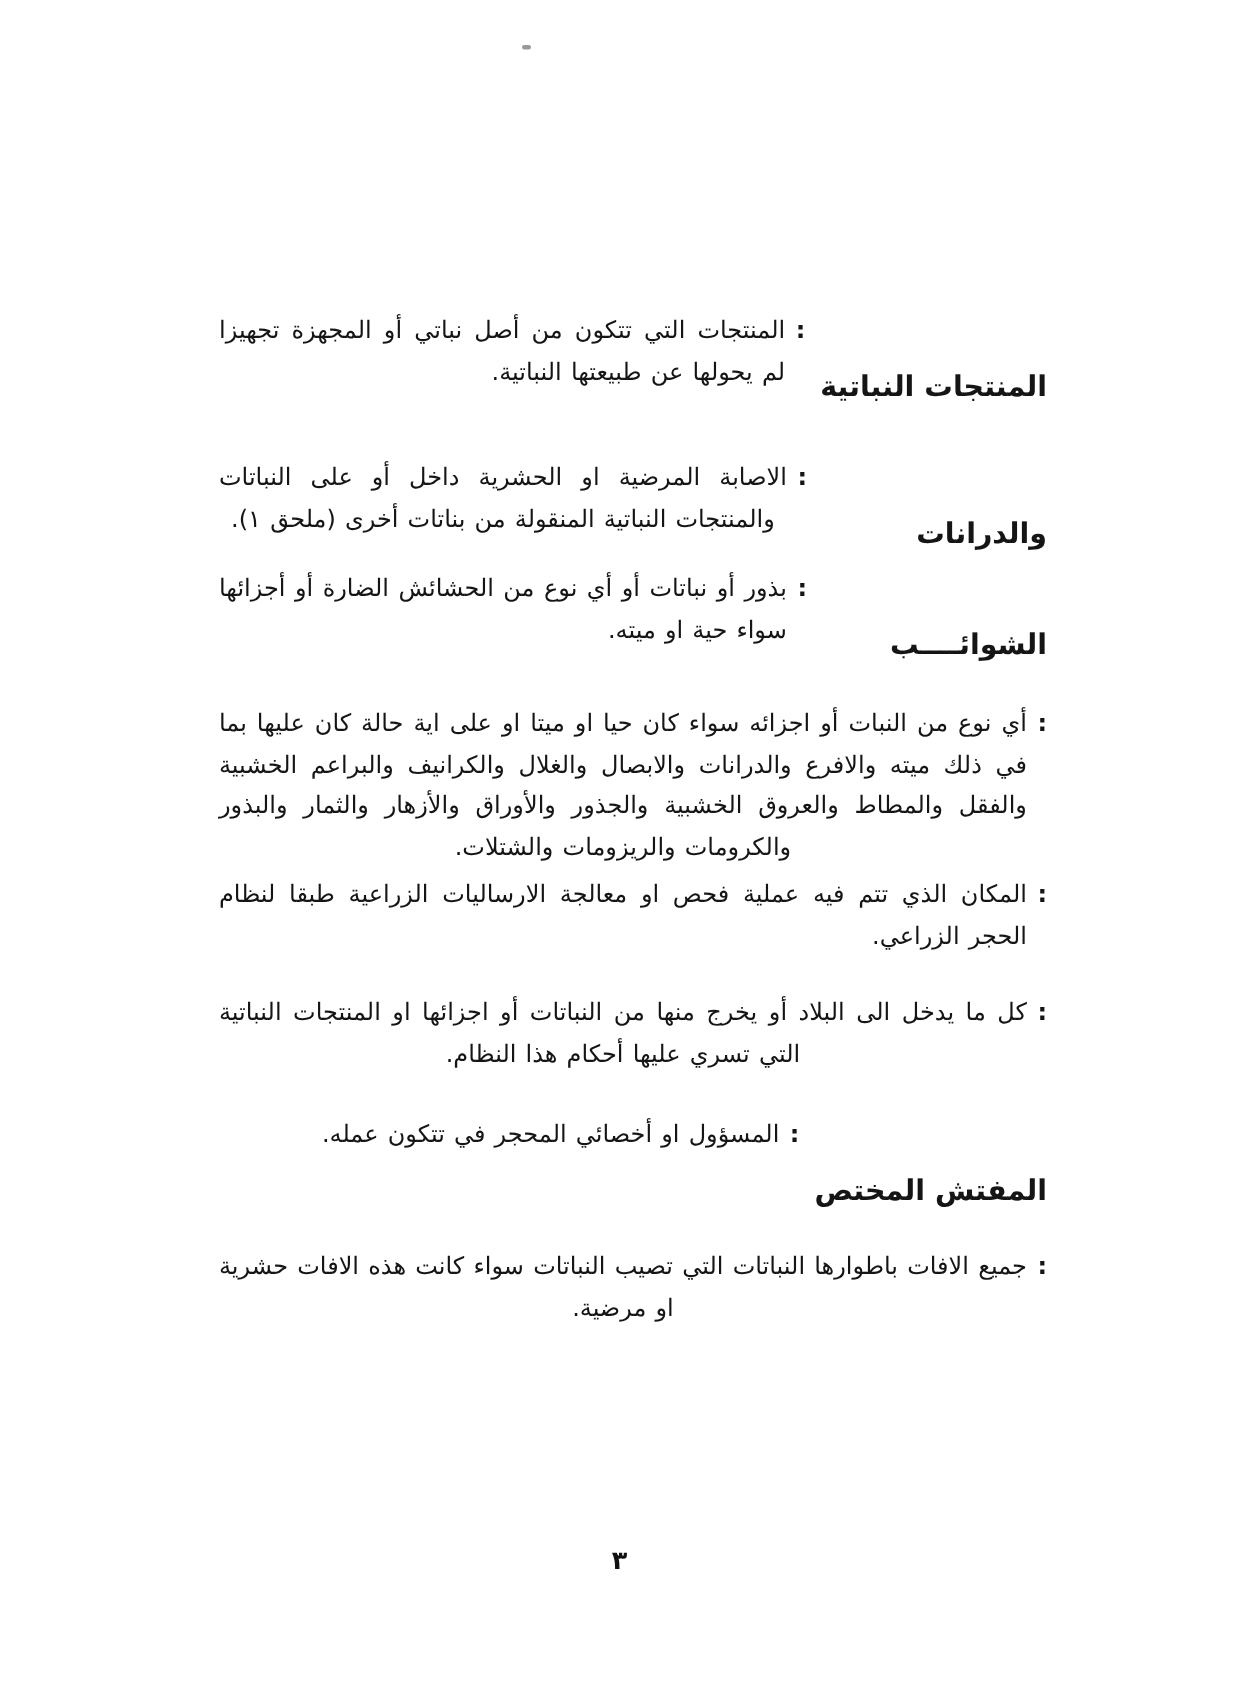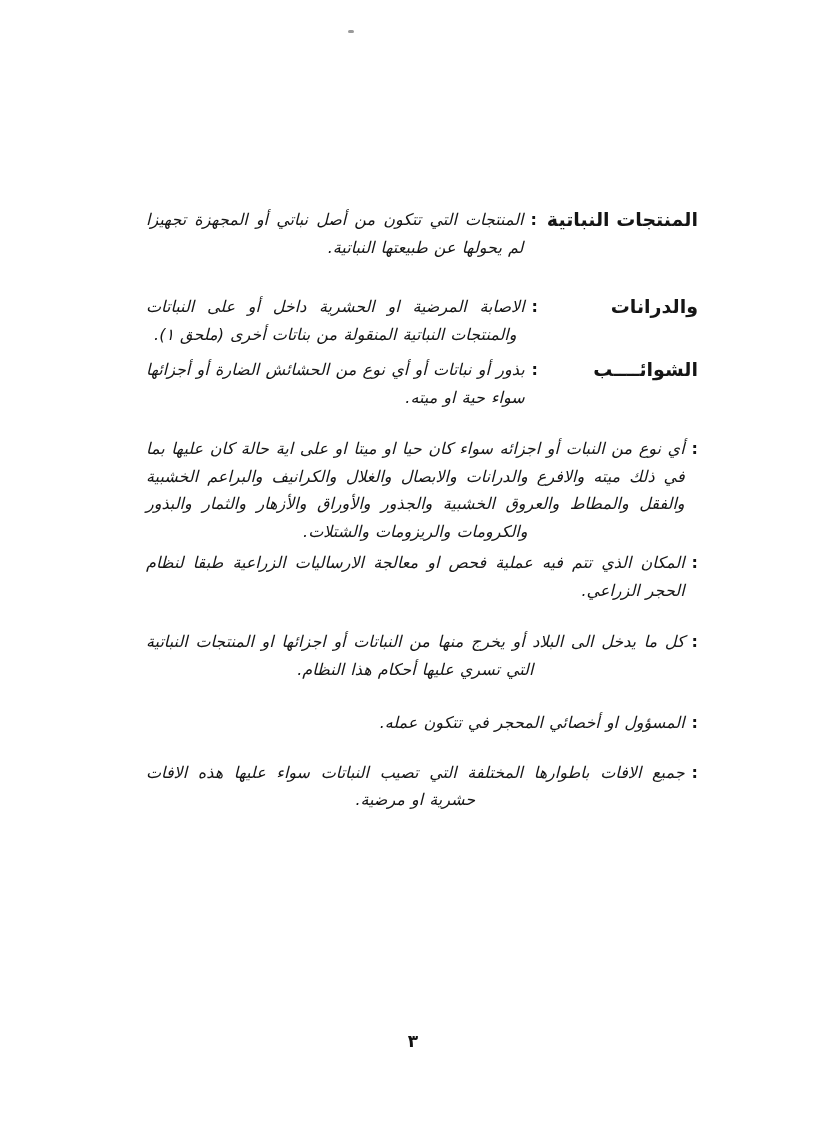--- a/index.html
+++ b/index.html
@@ -38,40 +38,40 @@
     align-items: flex-start;
     column-gap: 10px;
   }
   .term {
     flex: 0 0 150px;
     font-size: 19px;
     font-weight: bold;
     line-height: 27px;
     text-align: right;
     white-space: nowrap;
+    margin-top: 39px;
   }
   .def {
     flex: 1;
     display: flex;
     align-items: flex-start;
     column-gap: 7px;
     font-size: 16px;
     line-height: 27.5px;
   }
   .colon {
     flex: 0 0 auto;
     font-weight: bold;
   }
   .def-text {
     flex: 1;
     margin: 0;
     text-align: justify;
     text-align-last: right;
     word-spacing: 1px;
-    font-style: italic;
   }
   .last-center .def-text {
     text-align-last: center;
   }
   .g32 { margin-bottom: 32px; }
   .g26 { margin-bottom: 26px; }
   .g24 { margin-bottom: 24px; }
   .g22 { margin-bottom: 22px; }
   .g08 { margin-bottom: 8px; }
   .g04 { margin-bottom: 4px; }
@@ -134,30 +134,31 @@
     </div>
 
     <div class="entry last-center g26">
       <div class="def">
         <span class="colon">:</span>
         <p class="def-text">كل ما يدخل الى البلاد أو يخرج منها من النباتات أو اجزائها او المنتجات النباتية التي تسري عليها أحكام هذا النظام.</p>
       </div>
     </div>
 
     <div class="entry g22">
+      <div class="term">المفتش المختص</div>
       <div class="def">
         <span class="colon">:</span>
         <p class="def-text">المسؤول او أخصائي المحجر في تتكون عمله.</p>
       </div>
     </div>
 
     <div class="entry last-center">
       <div class="def">
         <span class="colon">:</span>
-        <p class="def-text">جميع الافات باطوارها المختلفة التي تصيب النباتات سواء عليها هذه الافات حشرية او مرضية.</p>
+        <p class="def-text">جميع الافات باطوارها النباتات التي تصيب النباتات سواء كانت هذه الافات حشرية او مرضية.</p>
       </div>
     </div>
 
   </div>
 
   <div class="page-num">٣</div>
 
 </div>
 
 </body></html>

